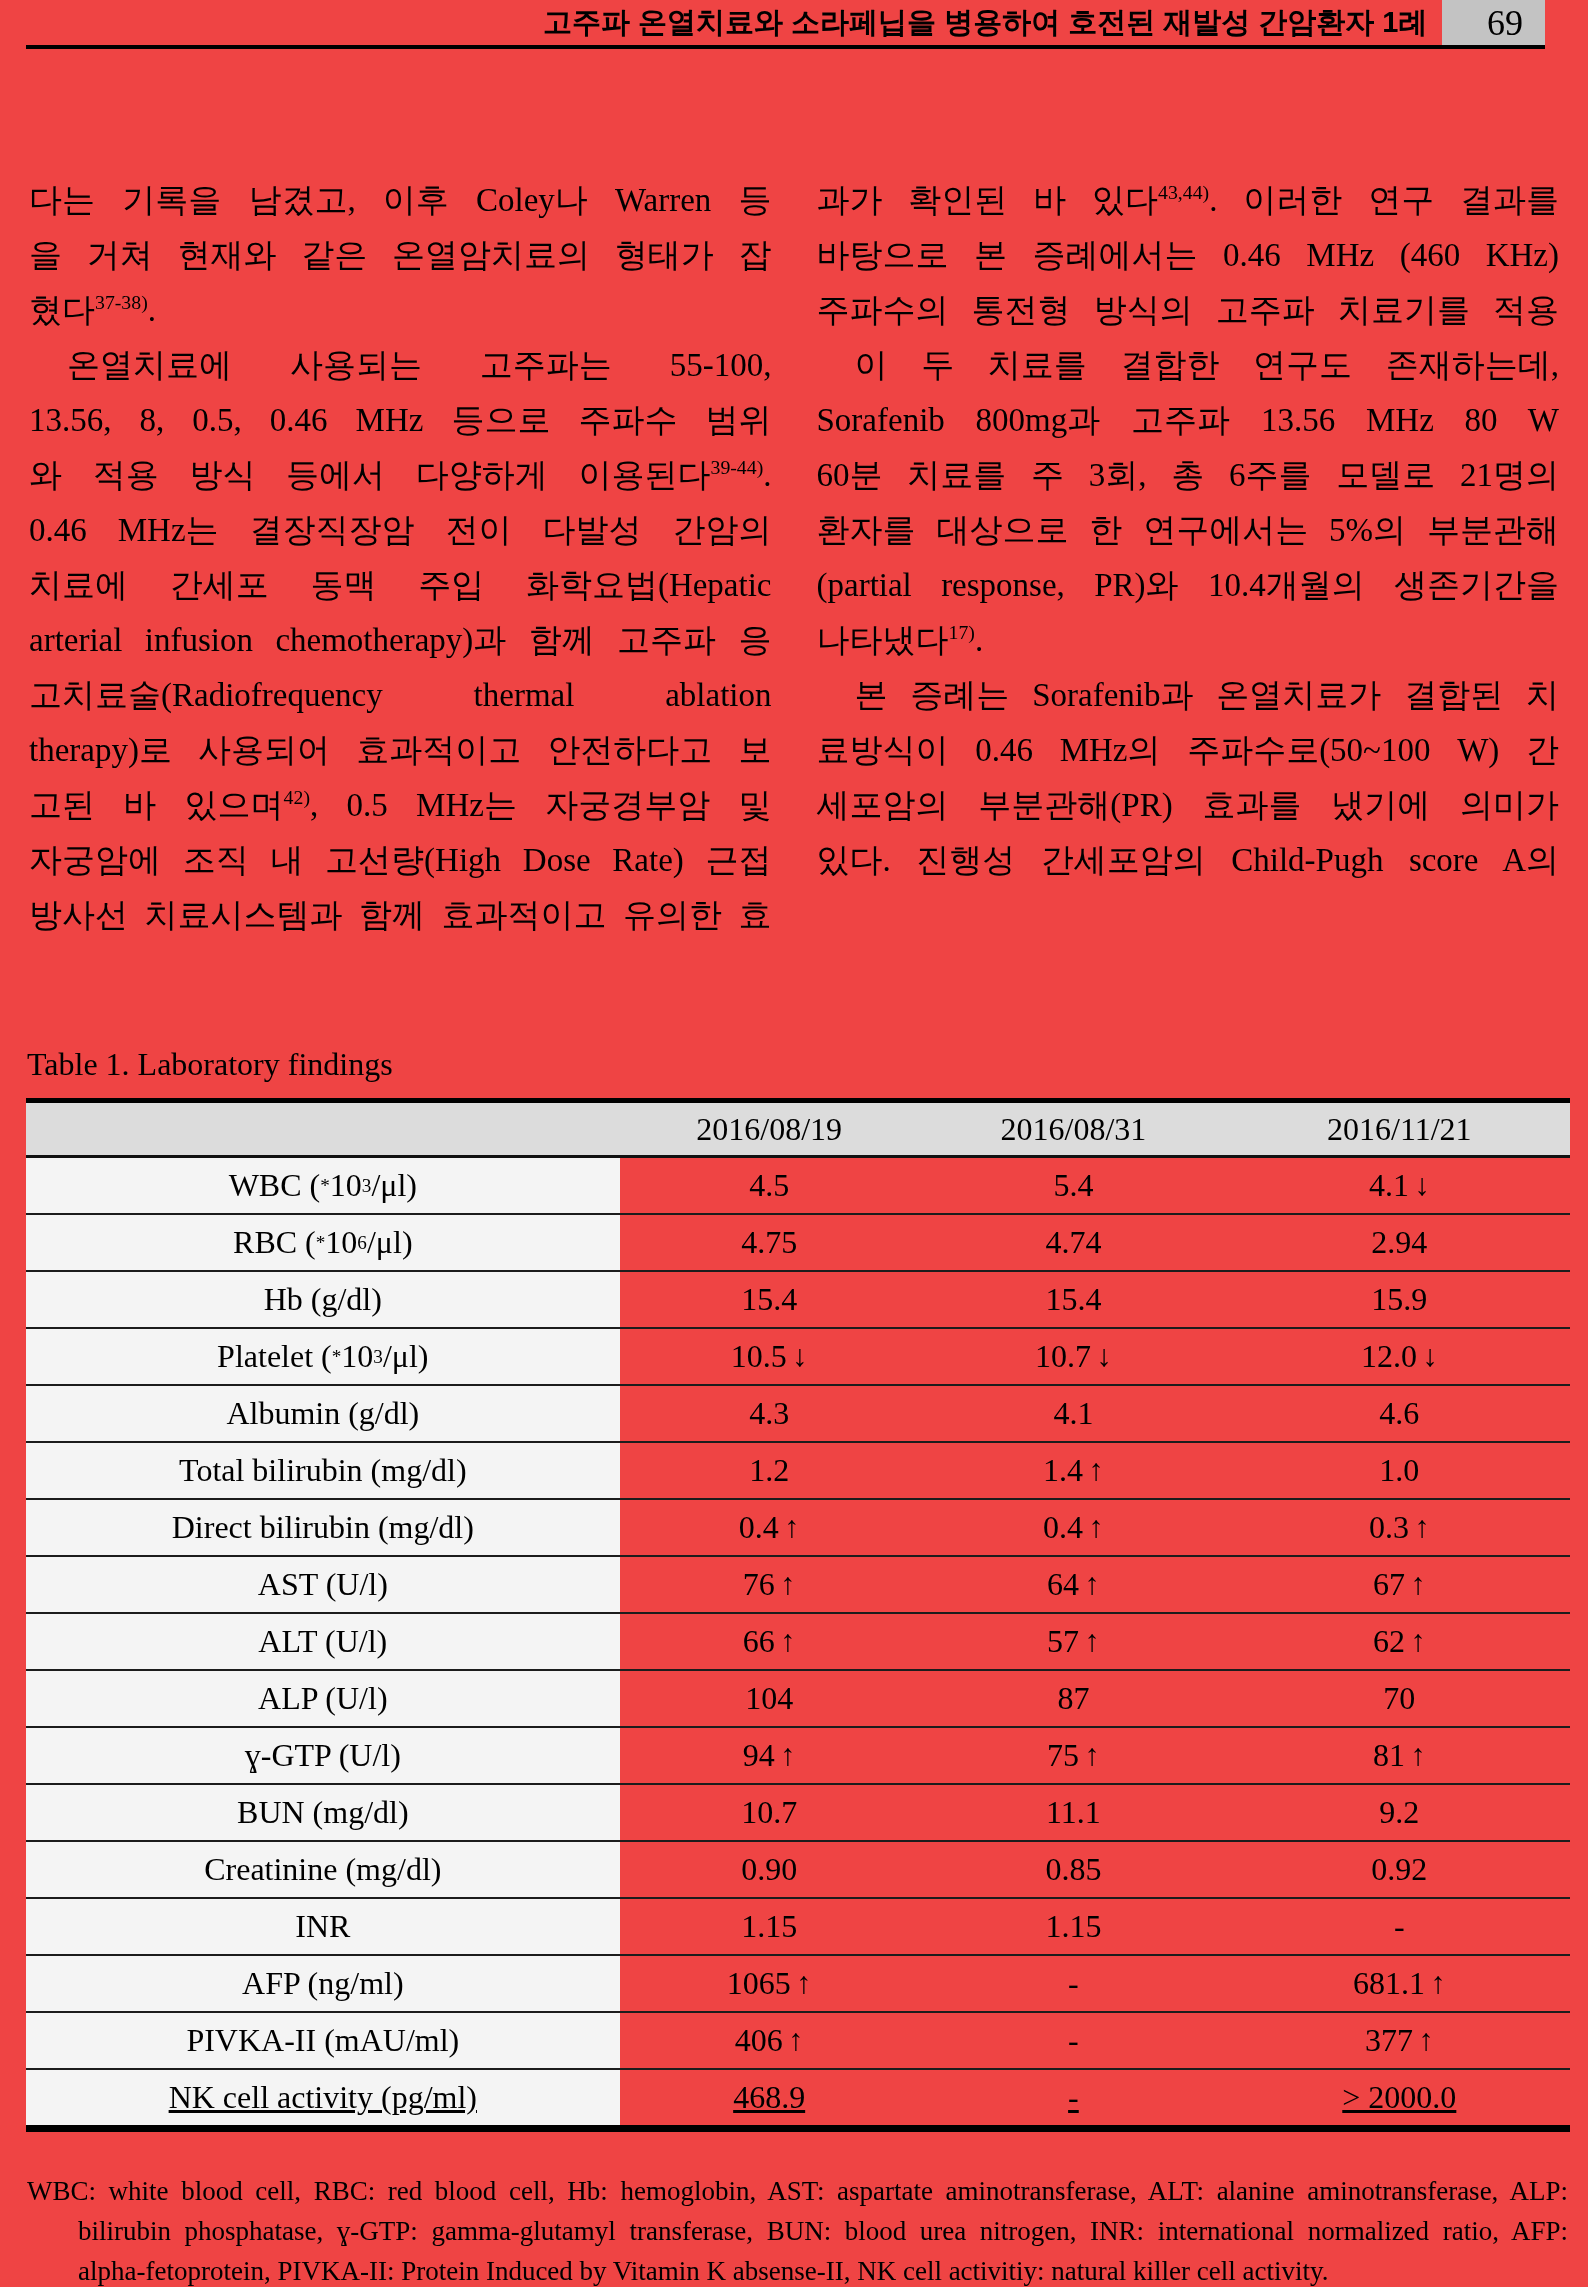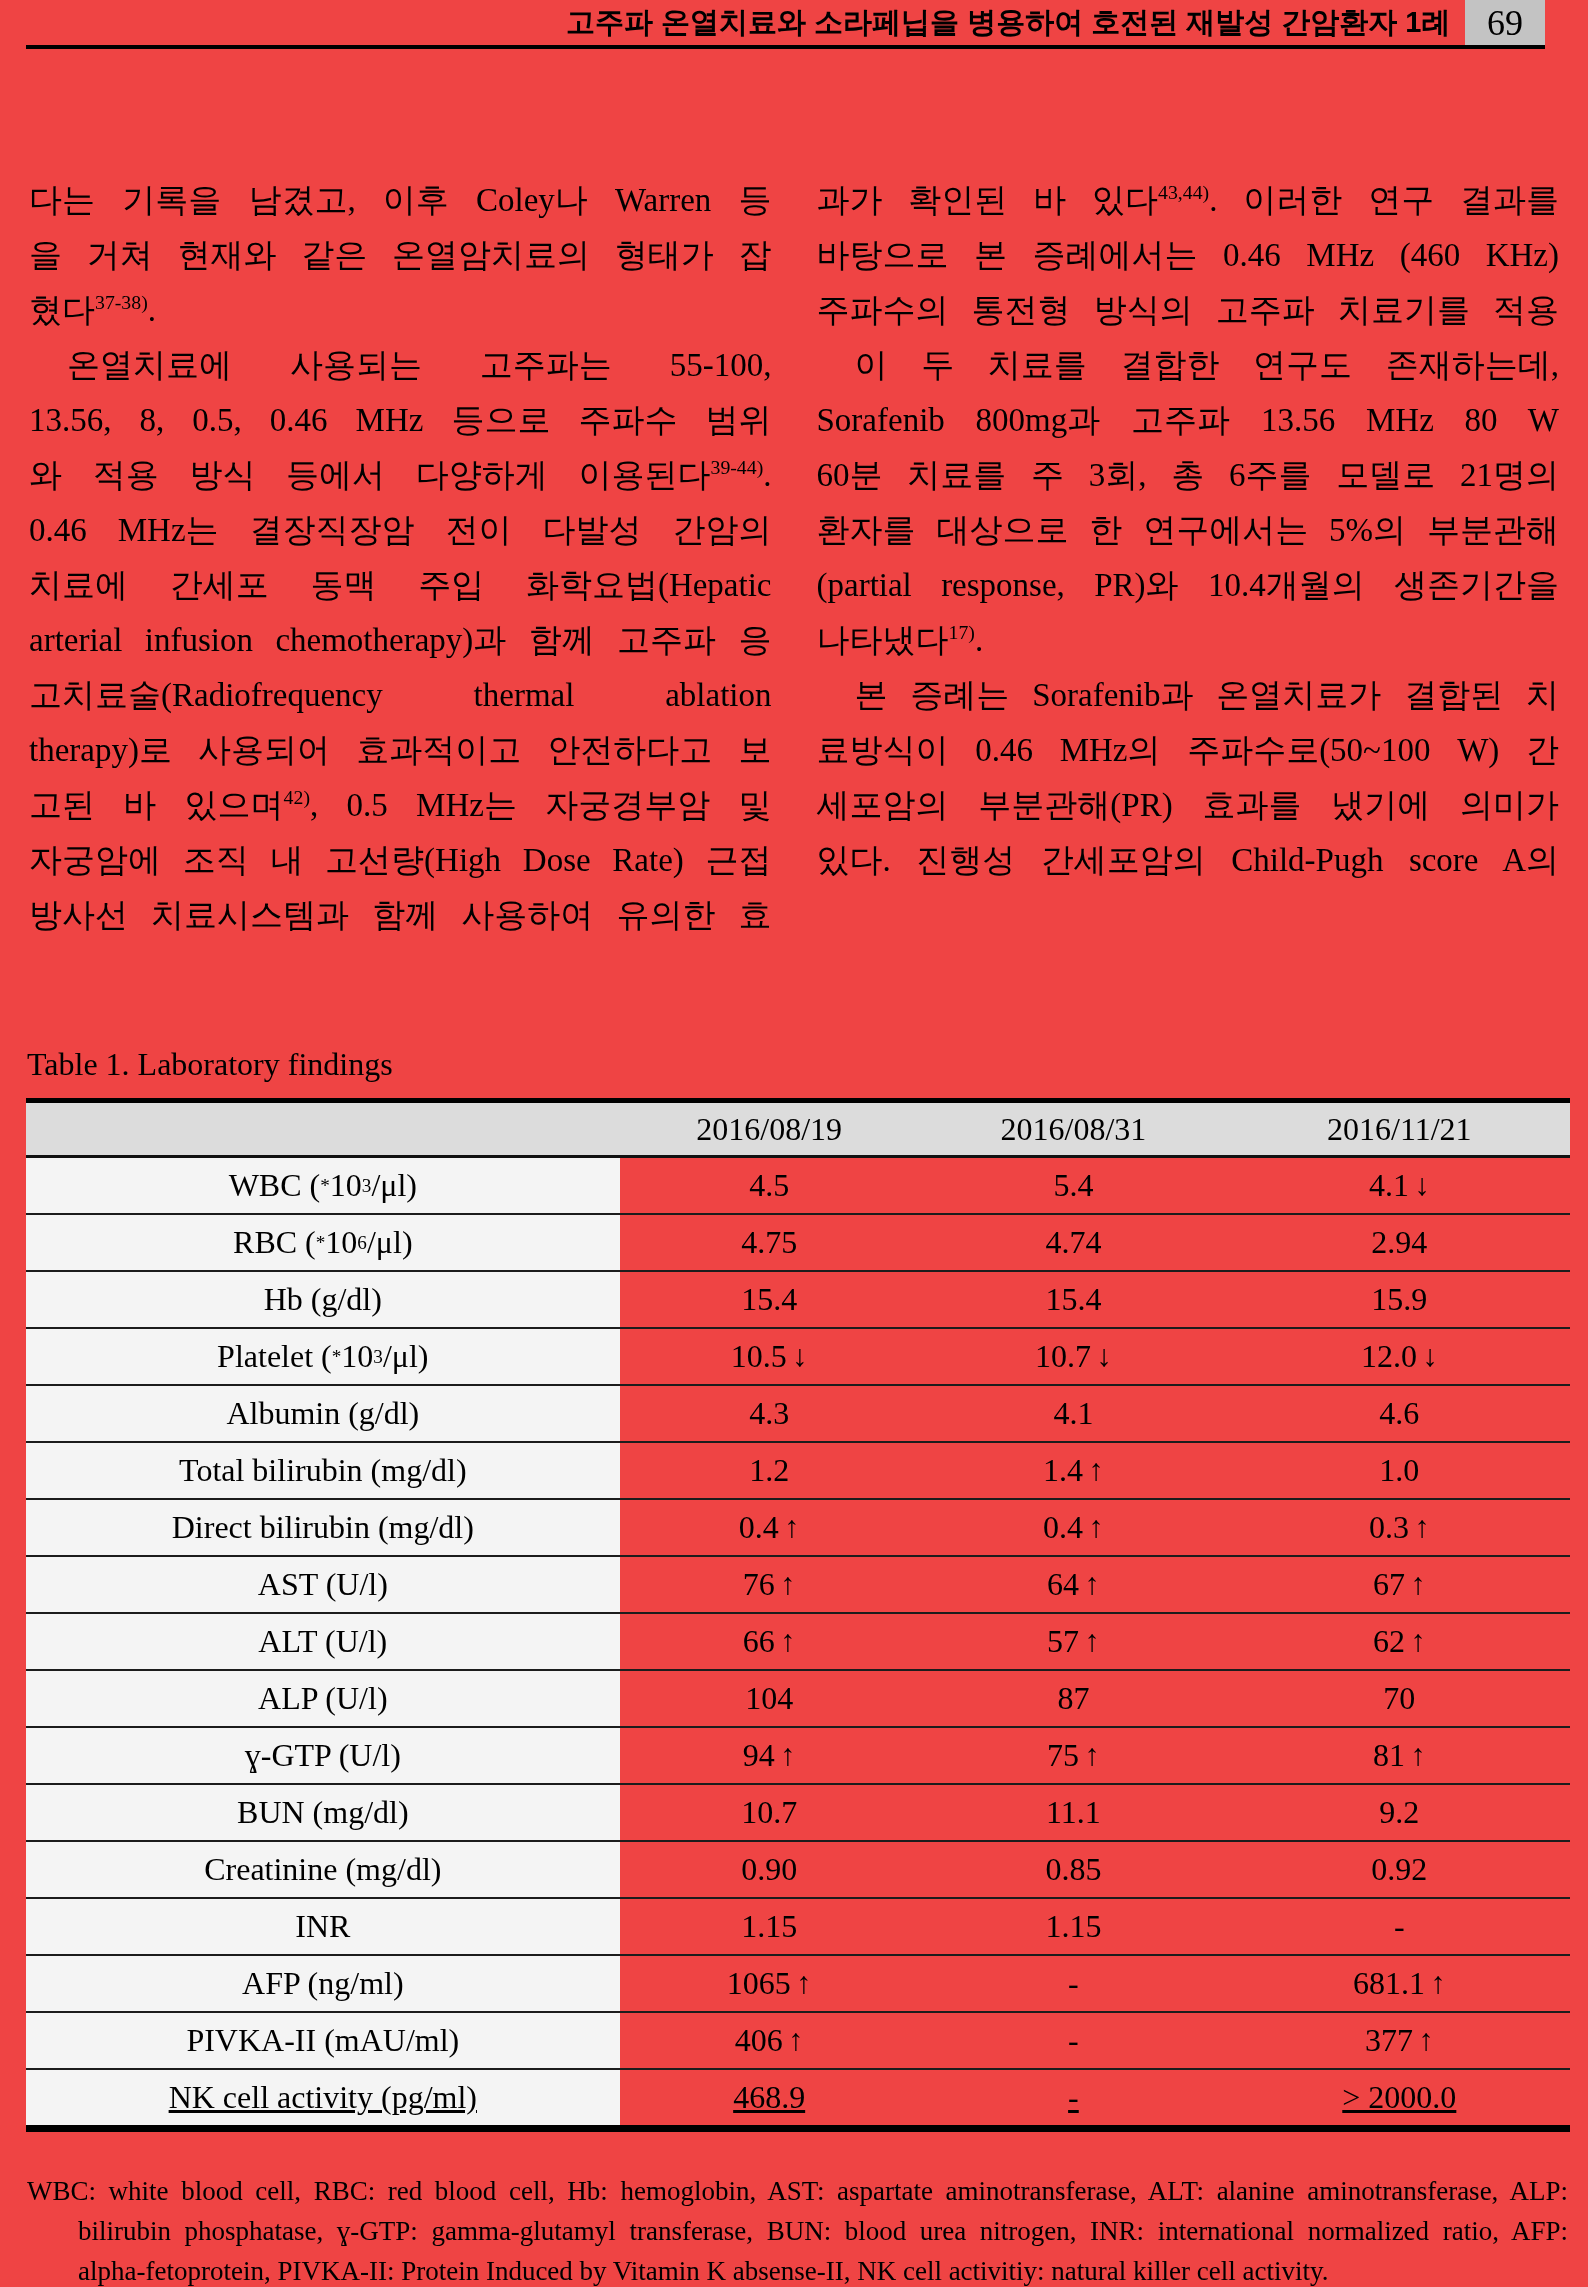--- a/index.html
+++ b/index.html
@@ -5,21 +5,21 @@
   html,body{margin:0;padding:0;background:#e8e8e8;}
   .page{position:relative;width:1588px;height:2287px;background:#ef4444;color:#000;
         font-family:"Liberation Serif","DejaVu Serif",serif;overflow:hidden;}
 
   
   .hdr{position:absolute;top:0;left:25.5px;right:43px;height:45px;
        border-bottom:4.5px solid #000;display:flex;align-items:stretch;justify-content:flex-end;}
   .hdr-title{font-family:"Liberation Sans","DejaVu Sans",sans-serif;font-weight:bold;
              font-size:29px;line-height:44px;margin-right:14.5px;white-space:nowrap;}
   .page-num{background:#c3c3c3;width:80px;display:flex;align-items:center;justify-content:center;
-            font-size:36px;}
+            font-size:36px;padding-left:23px;}
 
   
   .cols{position:absolute;top:173px;left:29px;right:29px;display:flex;gap:45px;
         font-size:33px;line-height:55px;}
   .col{flex:1;min-width:0;}
   .line{text-align:justify;text-align-last:justify;white-space:normal;}
   .line.end{text-align-last:left;}
   .line.ind{padding-left:38px;}
   sup{font-size:0.60em;vertical-align:super;line-height:0;}
 
@@ -62,21 +62,21 @@
         <div class="line ind">온열치료에 사용되는 고주파는 55-100,</div>
         <div class="line">13.56, 8, 0.5, 0.46 MHz 등으로 주파수 범위</div>
         <div class="line">와 적용 방식 등에서 다양하게 이용된다<sup>39-44)</sup>.</div>
         <div class="line">0.46 MHz는 결장직장암 전이 다발성 간암의</div>
         <div class="line">치료에 간세포 동맥 주입 화학요법(Hepatic</div>
         <div class="line">arterial infusion chemotherapy)과 함께 고주파 응</div>
         <div class="line">고치료술(Radiofrequency thermal ablation</div>
         <div class="line">therapy)로 사용되어 효과적이고 안전하다고 보</div>
         <div class="line">고된 바 있으며<sup>42)</sup>, 0.5 MHz는 자궁경부암 및</div>
         <div class="line">자궁암에 조직 내 고선량(High Dose Rate) 근접</div>
-        <div class="line">방사선 치료시스템과 함께 사용하여 유의한 효</div>
+        <div class="line">방사선 치료시스템과 함께 효과적이고 유의한 효</div>
       </div>
     <div class="col" id="right-col">
         <div class="line">과가 확인된 바 있다<sup>43,44)</sup>. 이러한 연구 결과를</div>
         <div class="line">바탕으로 본 증례에서는 0.46 MHz (460 KHz)</div>
         <div class="line">주파수의 통전형 방식의 고주파 치료기를 적용</div>
         <div class="line ind">이 두 치료를 결합한 연구도 존재하는데,</div>
         <div class="line">Sorafenib 800mg과 고주파 13.56 MHz 80 W</div>
         <div class="line">60분 치료를 주 3회, 총 6주를 모델로 21명의</div>
         <div class="line">환자를 대상으로 한 연구에서는 5%의 부분관해</div>
         <div class="line">(partial response, PR)와 10.4개월의 생존기간을</div>

